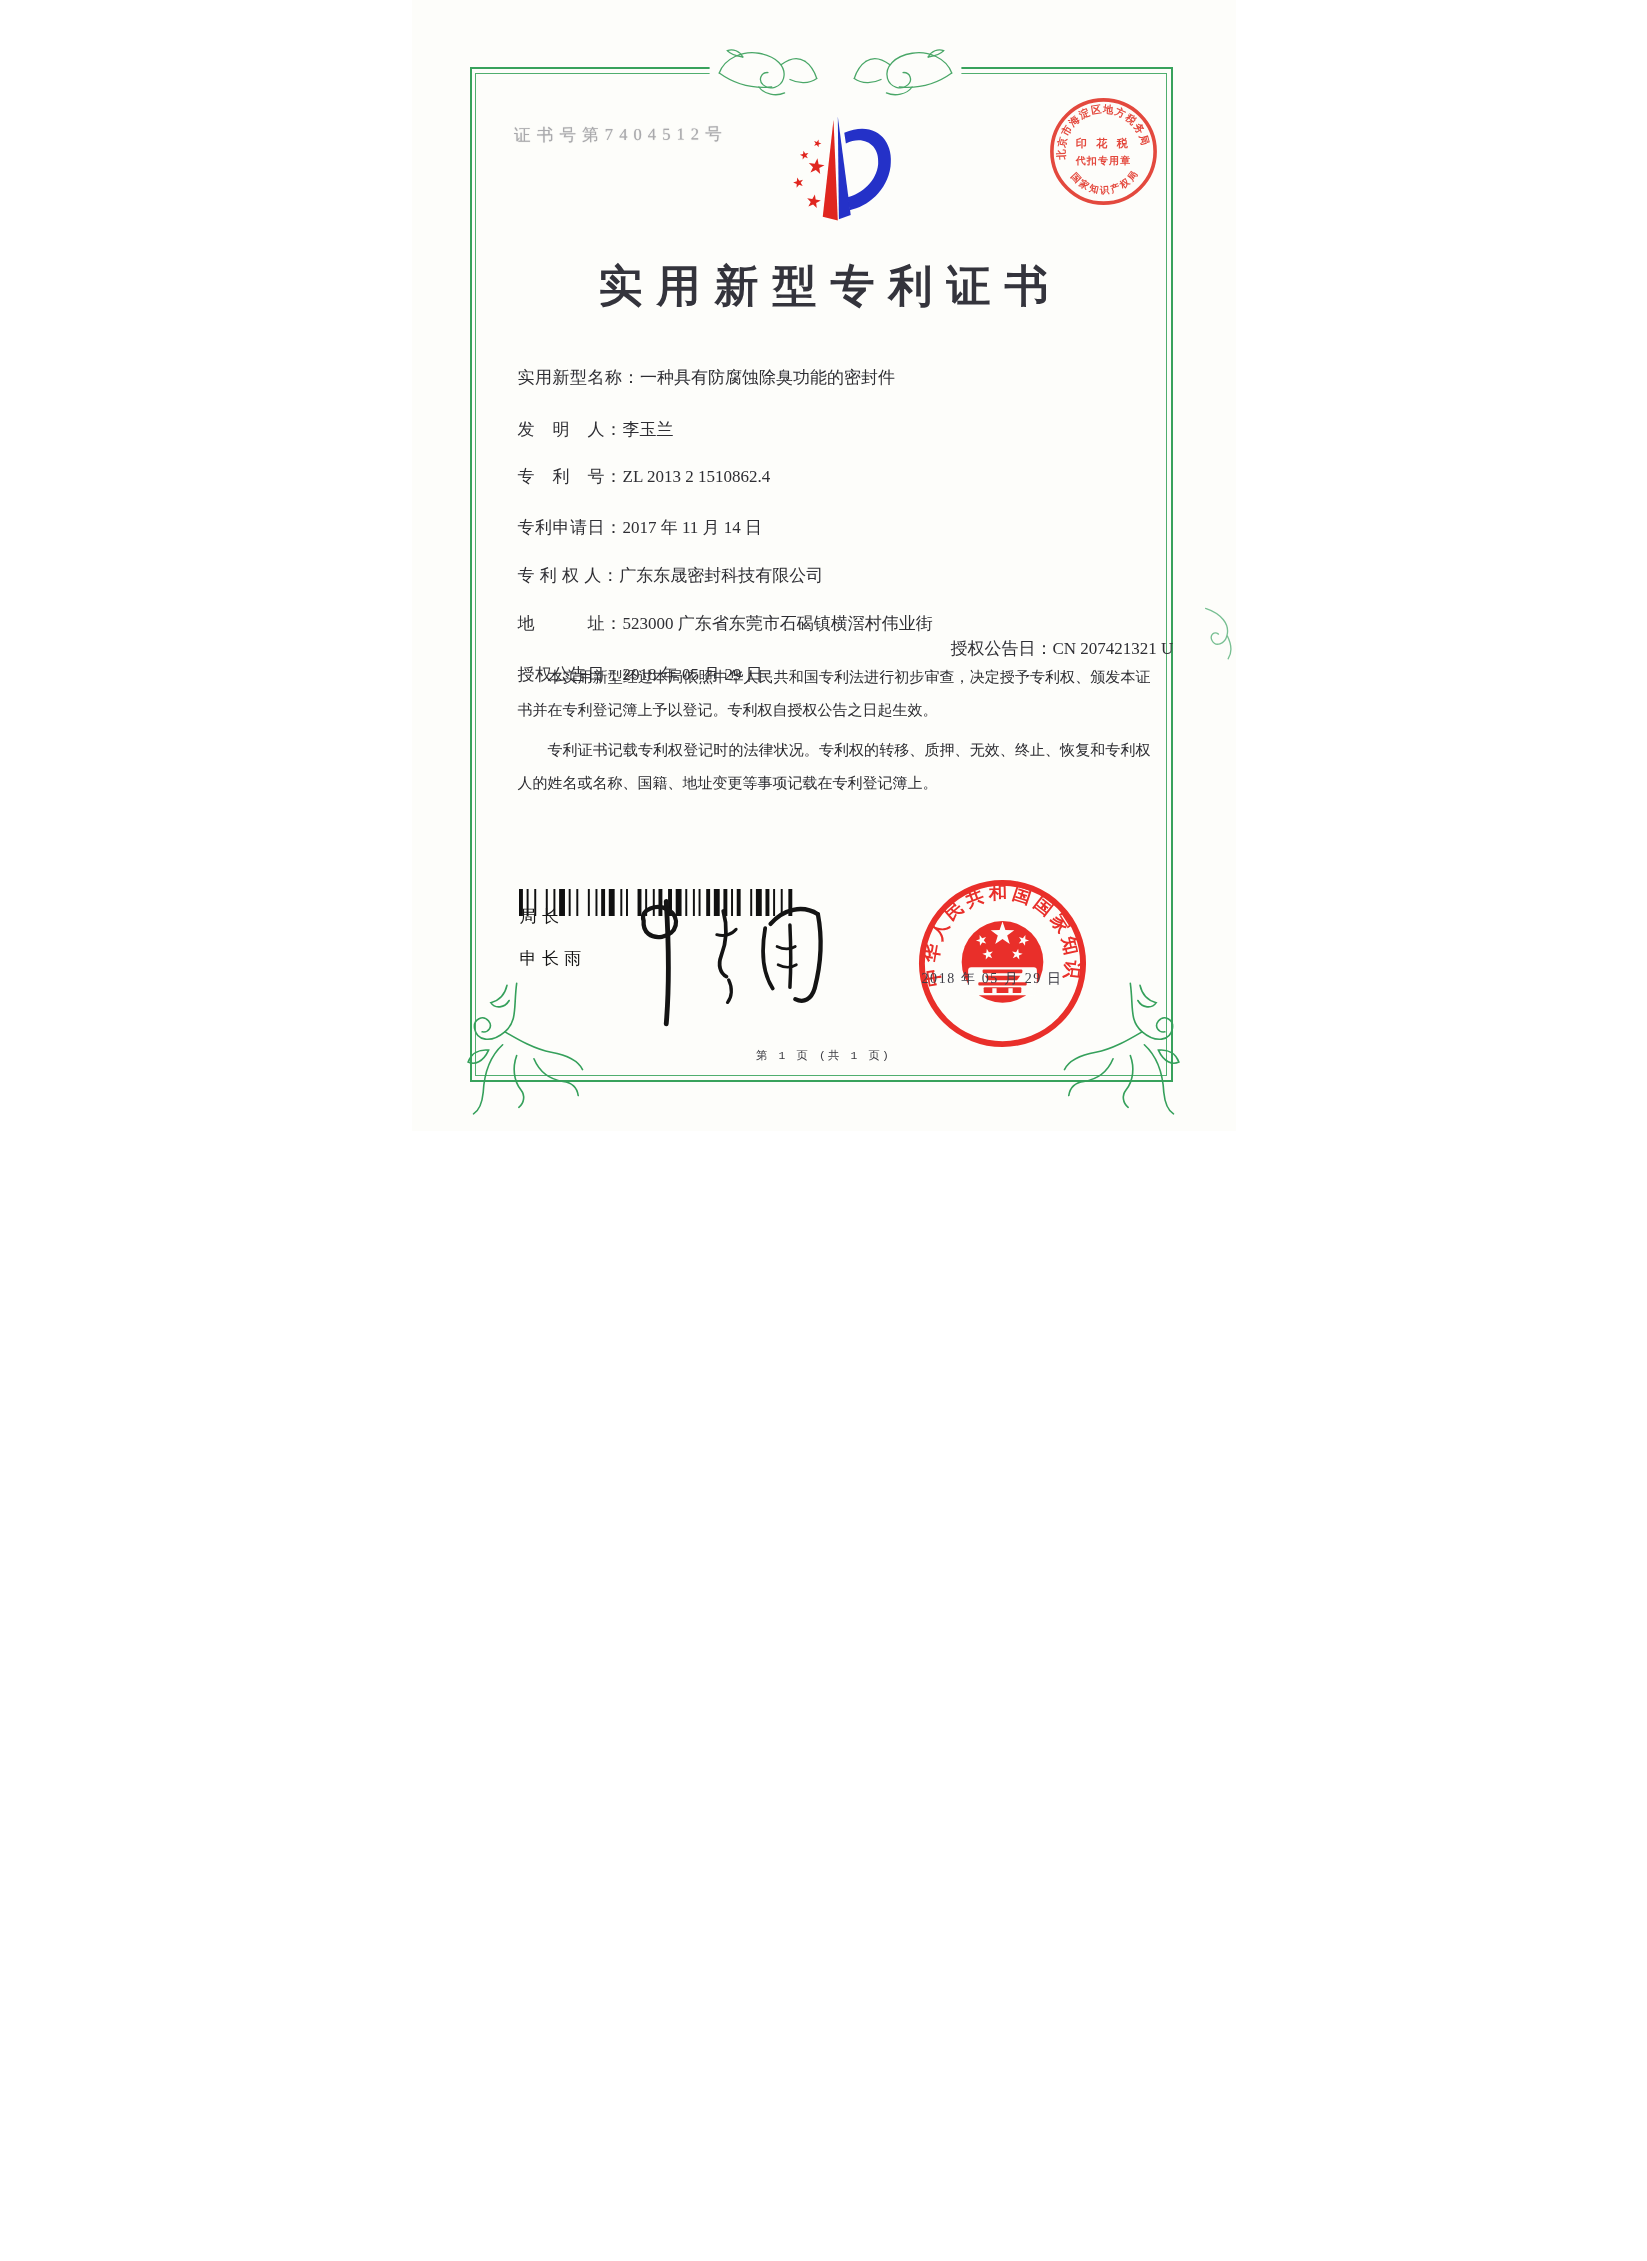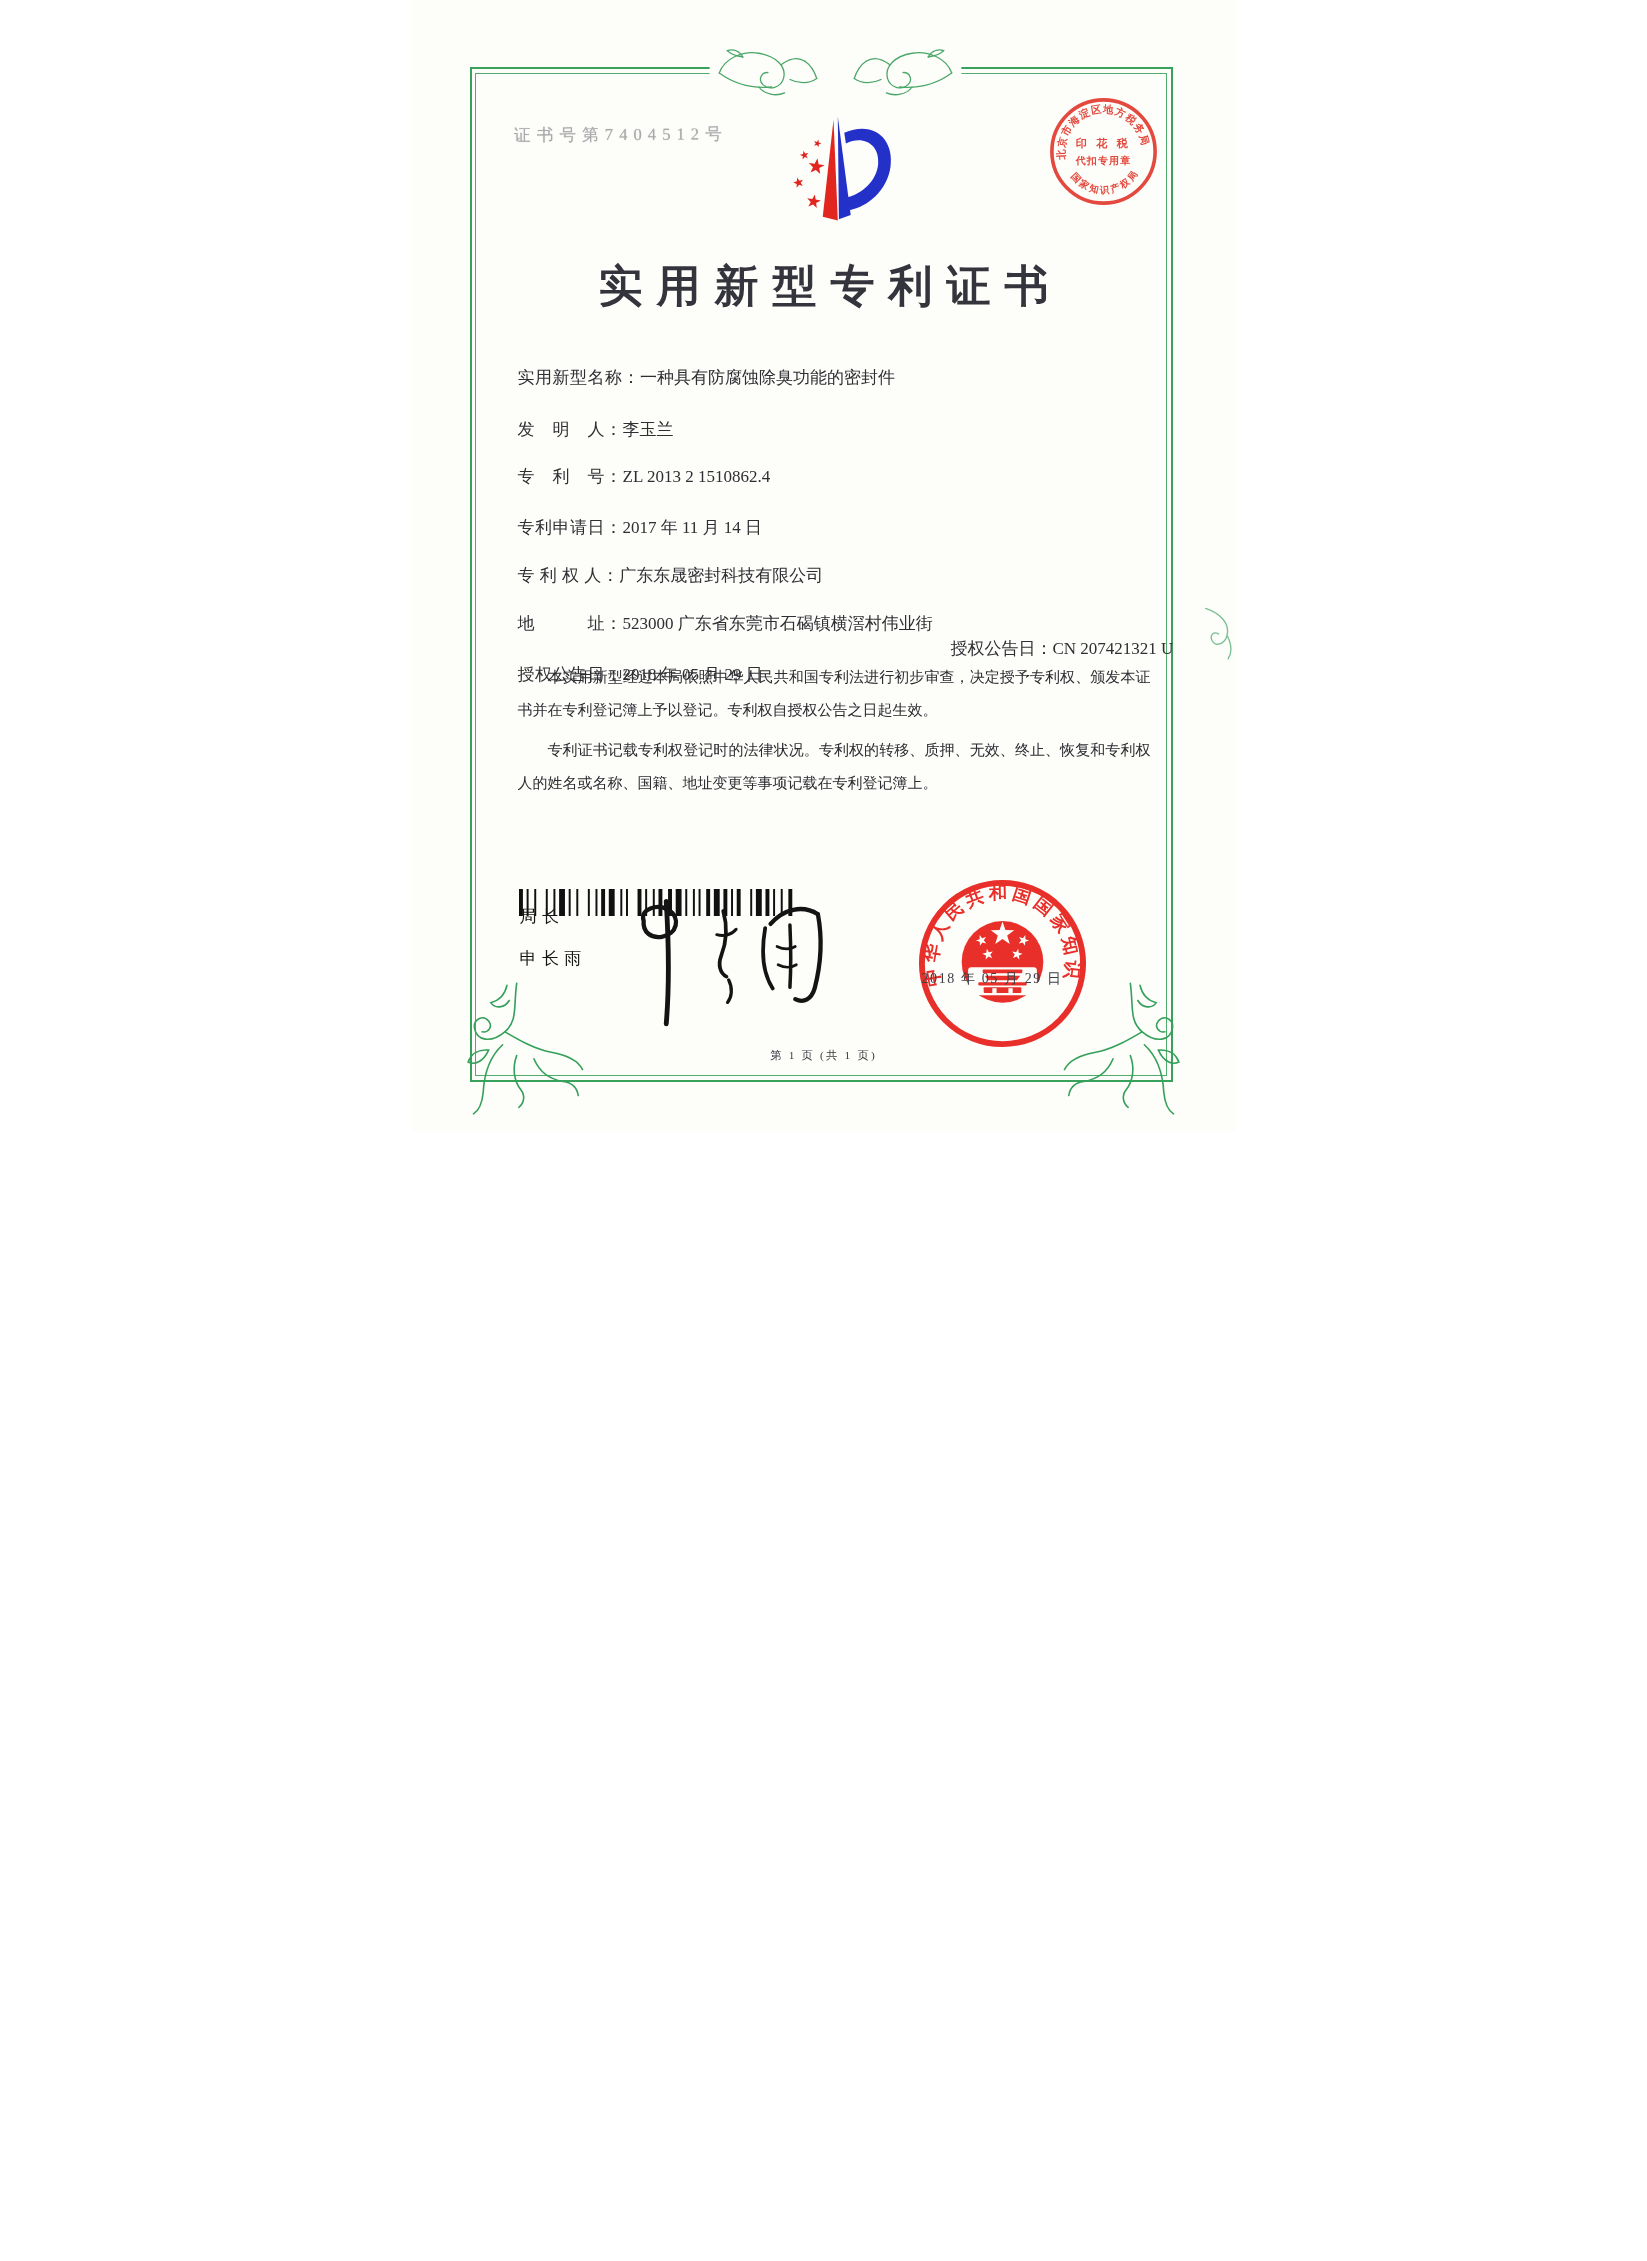--- a/index.html
+++ b/index.html
@@ -48,21 +48,21 @@
   .director .d-title{font-size:17px;letter-spacing:5.4px;margin-bottom:19.4px;}
   .director .d-name{font-size:17px;letter-spacing:5.4px;}
   .signature{position:absolute;left:194px;top:883px;width:242px;height:156px;}
   .seal{position:absolute;left:504px;top:877px;width:173px;height:173px;opacity:.95;}
   .seal-date{
     position:absolute;left:510px;top:970px;width:167px;
     font-size:14px;letter-spacing:1.6px;color:#3d3d46;z-index:6;white-space:nowrap;
   }
   .footer{
     position:absolute;left:0;top:1048px;width:100%;text-align:center;
-    font-size:11.3px;letter-spacing:2.2px;color:#3a3a40;
+    font-size:11.3px;letter-spacing:2.2px;color:#3a3a40;font-family:Liberation Mono, monospace;
   }
   .dragons{position:absolute;left:297px;top:42px;width:253px;height:60px;}
   .corner{position:absolute;width:136px;height:136px;}
   .corner.bl{left:41px;top:980px;}
   .corner.br{left:646px;top:980px;transform:scaleX(-1);z-index:1;}
   .edge-curl{position:absolute;left:788px;top:603px;width:38px;height:59px;opacity:.8;}
   .seal{z-index:2;}
 </style>
 </head>
 <body>

